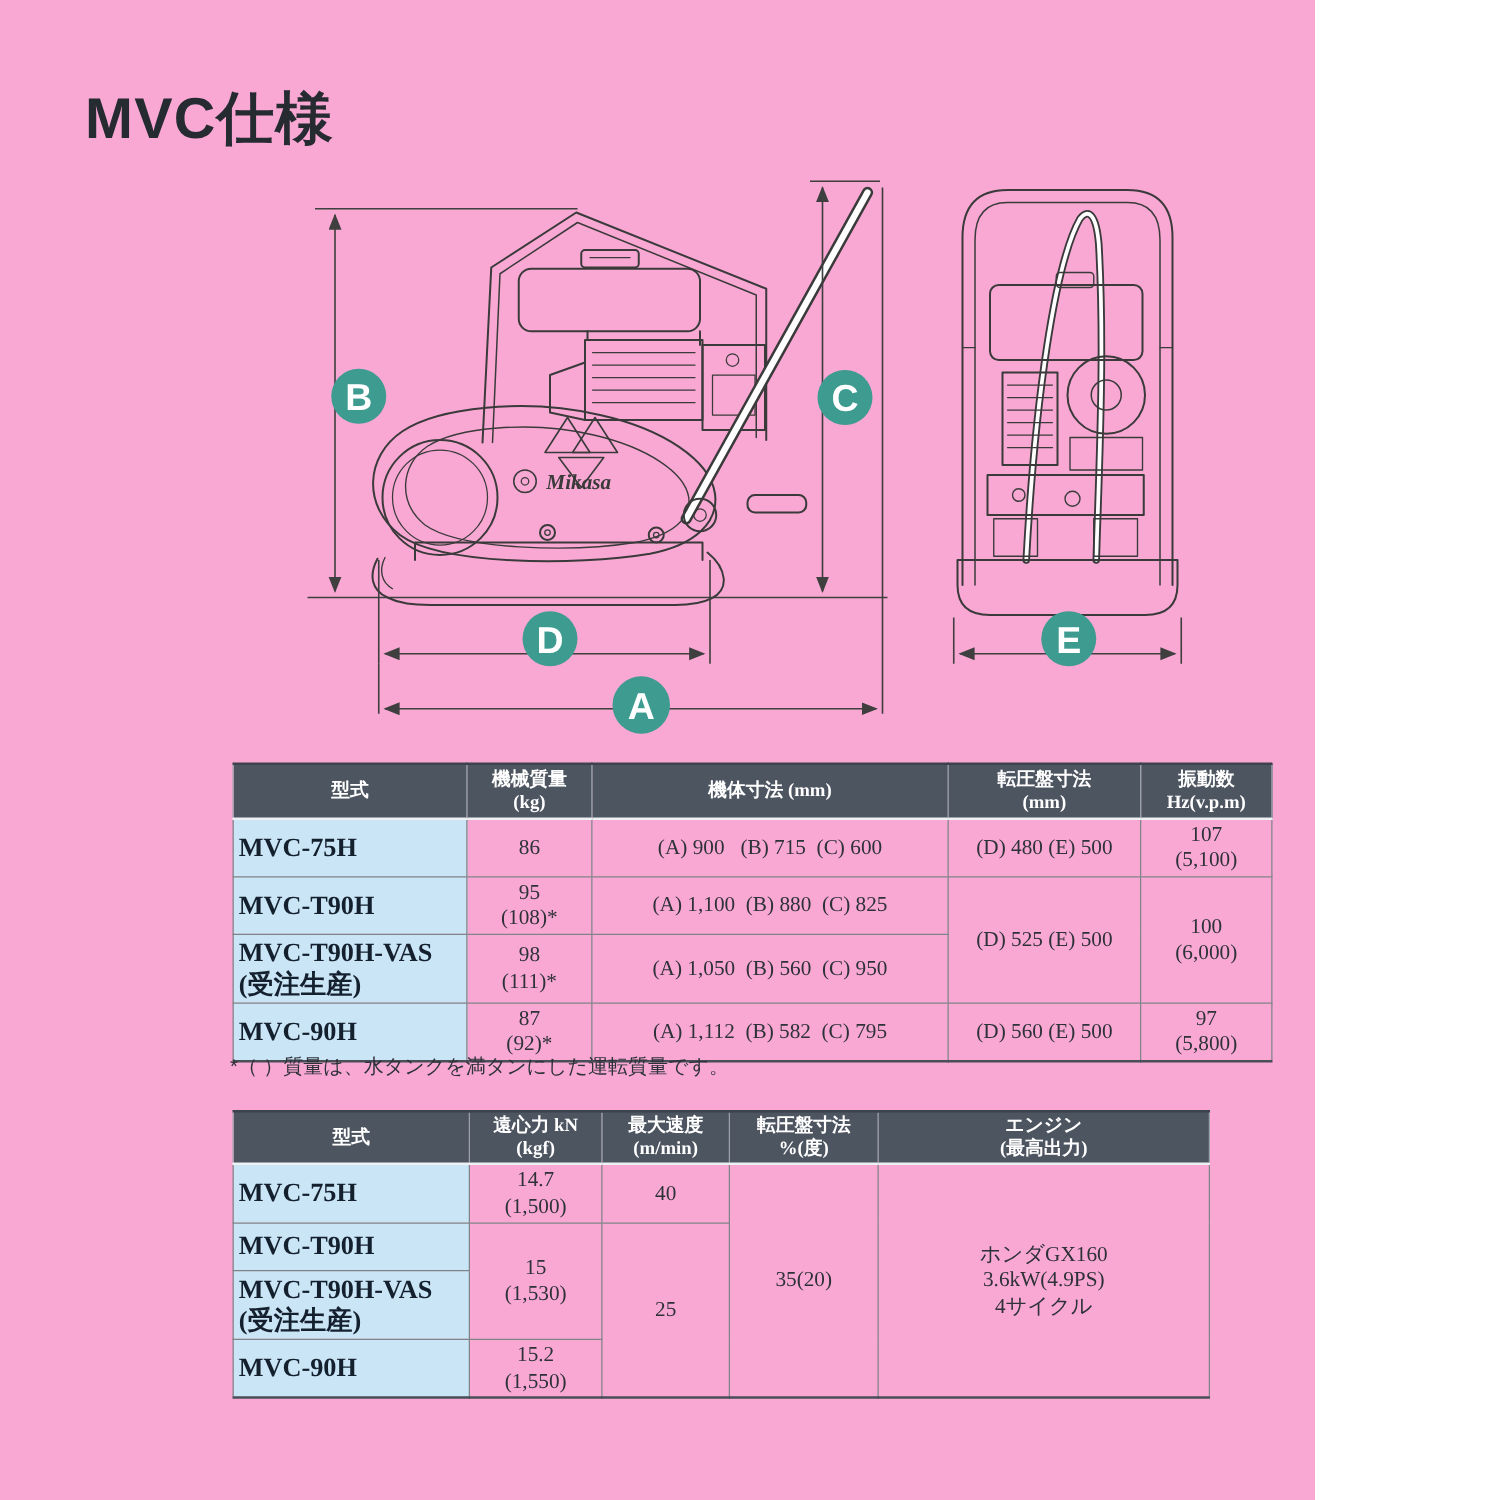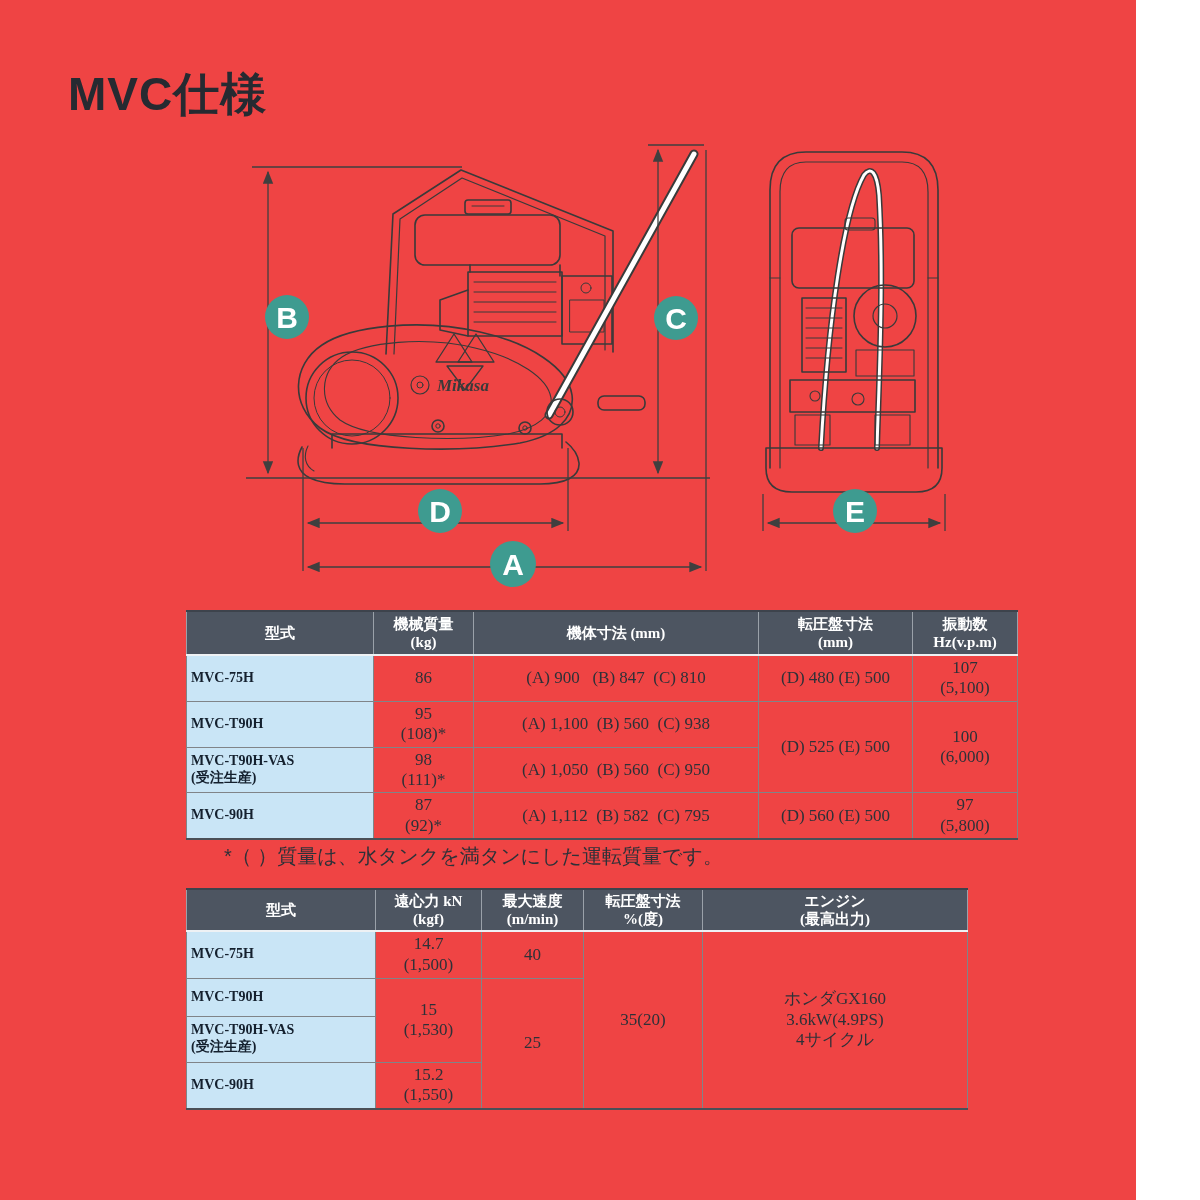--- a/index.html
+++ b/index.html
@@ -1,16 +1,16 @@
 <!DOCTYPE html>
 <html><head>
 <meta charset="utf-8">
 <style>
   html,body{margin:0;padding:0;background:#ffffff;}
-  #page{position:relative;width:1136px;height:1200px;background:#ef4444;overflow:hidden;
+  #page{position:relative;width:1052px;height:1200px;background:#f9a8d4;overflow:hidden;
         font-family:"Liberation Sans","DejaVu Sans",sans-serif;color:#23272e;}
 
   
   #title{position:absolute;left:68px;top:64px;font-size:46px;font-weight:800;
          letter-spacing:1px;color:#262a31;}
 
   
   #diagram{position:absolute;left:0;top:0;}
 
   
@@ -18,24 +18,24 @@
         font-family:Liberation Serif, serif;}
   #table1{left:186px;top:610px;}
   #table2{left:186px;top:888px;}
   th{background:#4d5561;color:#ffffff;font-size:15px;font-weight:700;
      text-align:center;vertical-align:middle;line-height:1.2;
      border-right:1px solid #9aa1a9;border-left:1px solid #9aa1a9;
      border-bottom:2px solid #eef1f4;white-space:pre-line;padding:2px 1px;}
   td{border:1px solid #808488;font-size:17px;text-align:center;vertical-align:middle;
      color:#2d3138;line-height:1.2;white-space:pre-wrap;padding:2px 4px;}
   td.model{background:#c9e5f6;text-align:left;font-weight:700;
-           color:#14202e;font-size:14px;}
+           color:#14202e;font-size:21px;}
   table{border:1.5px solid #6b7078;border-top:2px solid #3d434c;border-bottom:2.5px solid #4a4f57;}
 
-  #footnote{position:absolute;left:184px;top:843px;font-size:20px;color:#2d3138;margin-left:40px;}
+  #footnote{position:absolute;left:184px;top:843px;font-size:16px;color:#2d3138;}
 </style>
 </head>
 <body>
 
 <div id="page">
 
   <div id="title">MVC仕様</div>
 
   <svg id="diagram" width="1200" height="600" viewBox="0 0 1200 600">
     <defs>
@@ -183,30 +183,30 @@
 (kg)</th>
       <th>機体寸法 (mm)</th>
       <th>転圧盤寸法
 (mm)</th>
       <th>振動数
 Hz(v.p.m)</th>
     </tr>
     <tr style="height:46px">
       <td class="model">MVC-75H</td>
       <td>86</td>
-      <td>(A) 900   (B) 847  (C) 810</td>
+      <td>(A) 900   (B) 715  (C) 600</td>
       <td>(D) 480 (E) 500</td>
       <td>107
 (5,100)</td>
     </tr>
     <tr style="height:42px">
       <td class="model">MVC-T90H</td>
       <td>95
 (108)*</td>
-      <td>(A) 1,100  (B) 560  (C) 938</td>
+      <td>(A) 1,100  (B) 880  (C) 825</td>
       <td rowspan="2">(D) 525 (E) 500</td>
       <td rowspan="2">100
 (6,000)</td>
     </tr>
     <tr style="height:44px">
       <td class="model">MVC-T90H-VAS
 (受注生産)</td>
       <td>98
 (111)*</td>
       <td>(A) 1,050  (B) 560  (C) 950</td>

